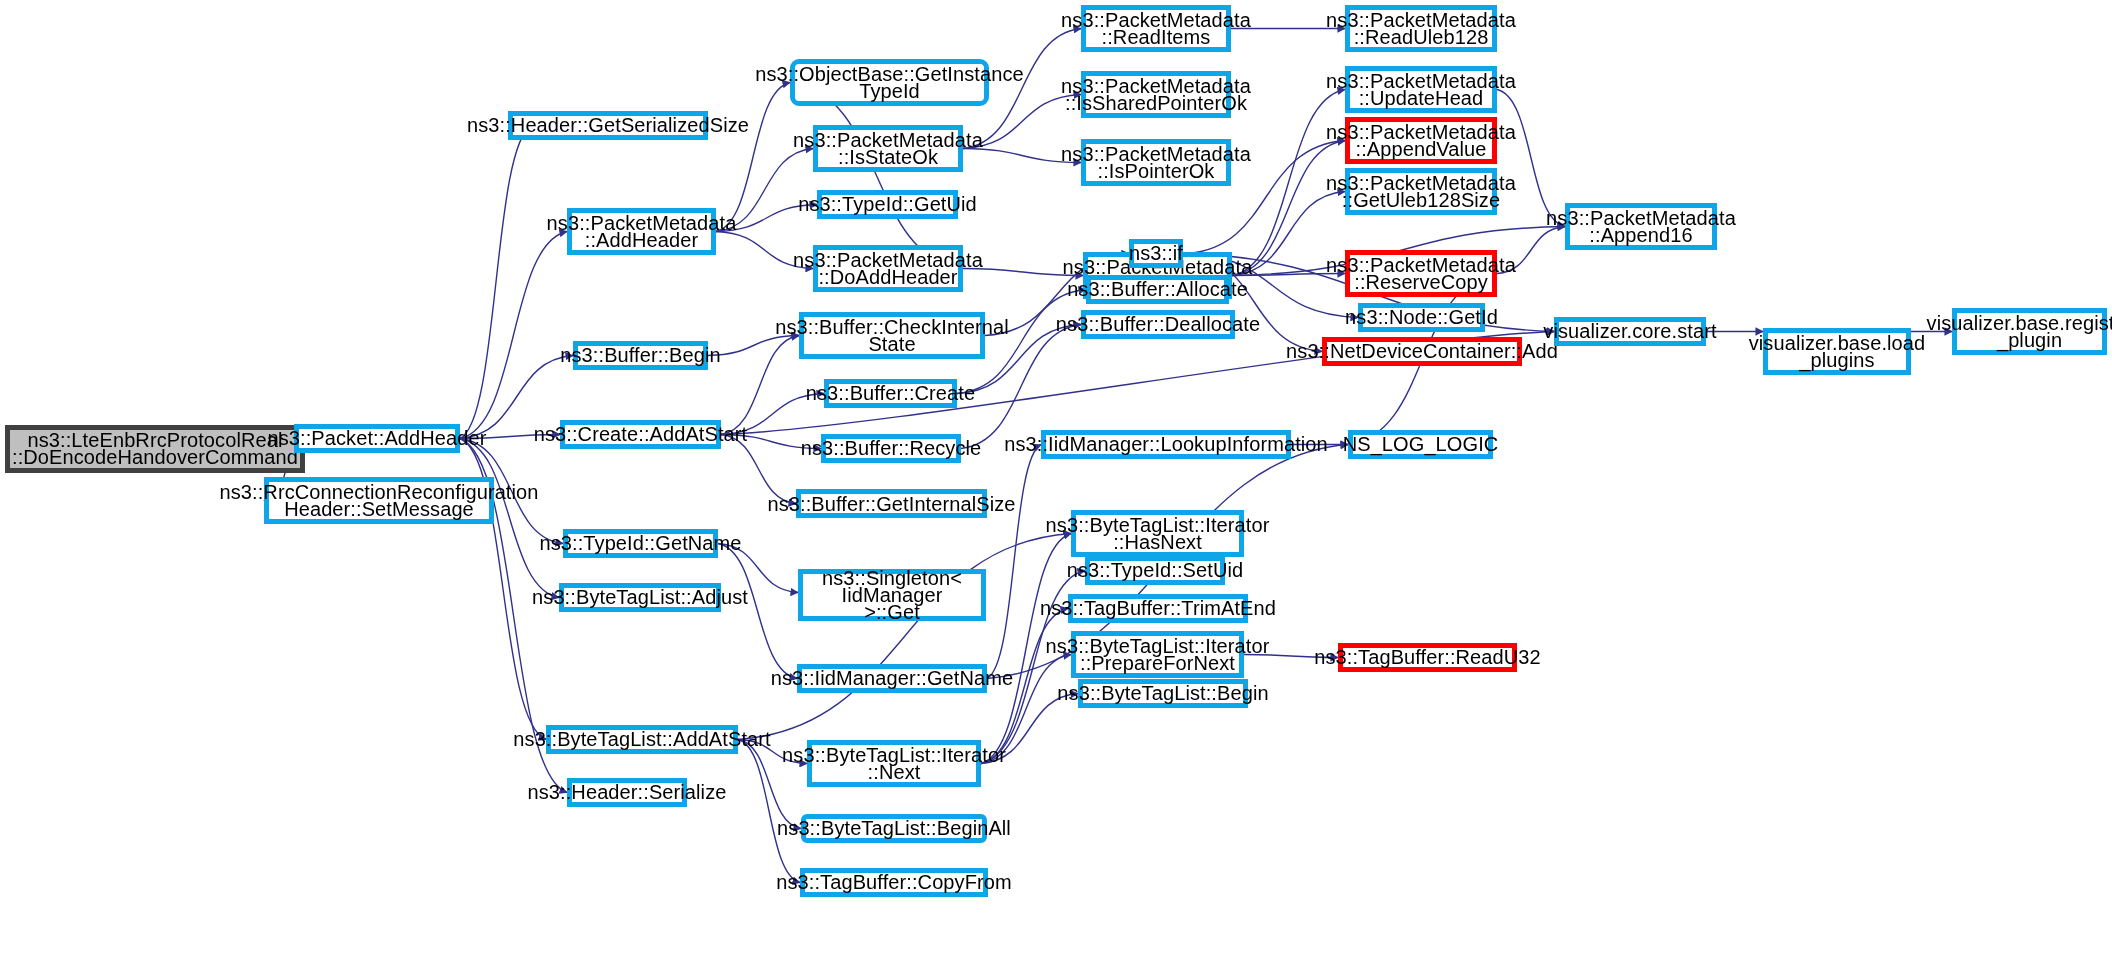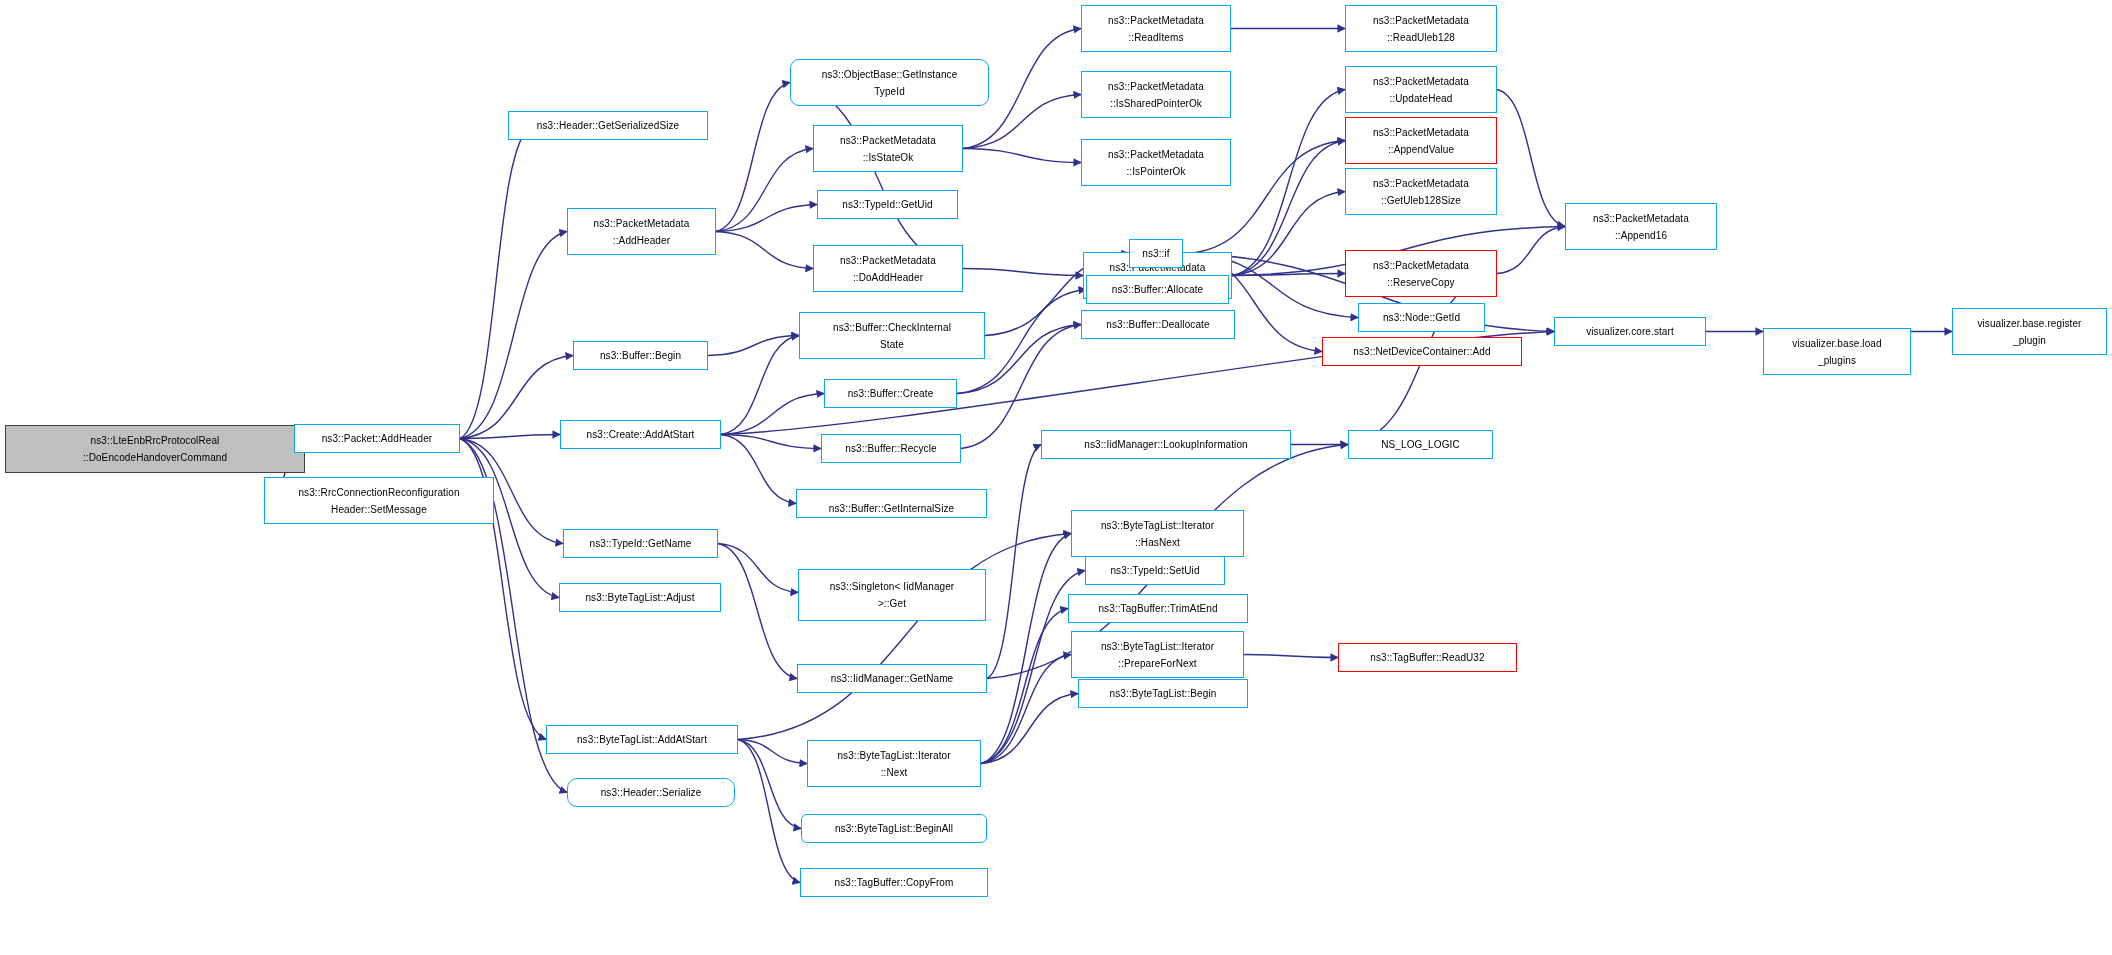--- a/index.html
+++ b/index.html
@@ -23,23 +23,23 @@
     pointer-events: none;
   }
   .node {
     position: absolute;
     box-sizing: border-box;
     display: flex;
     align-items: center;
     justify-content: center;
     text-align: center;
     background: #ffffff;
-    border: 1px solid #0ea5e9;
+    border: 5px solid #0ea5e9;
     color: #000000;
-    font-size: 10px;
+    font-size: 20px;
     line-height: 17px;
     letter-spacing: 0.1px;
     white-space: pre-line;
     padding: 0 3px;
     z-index: 2;
   }
   .node.red {
     border-color: #ff0000;
   }
   .node.root {
@@ -123,21 +123,21 @@
     <div class="node" style="left: 264px; top: 477px; width: 230px; height: 47px;"><span>ns3::RrcConnectionReconfiguration
 Header::SetMessage</span></div>
     <div class="node" style="left: 508px; top: 111px; width: 200px; height: 29px;"><span>ns3::Header::GetSerializedSize</span></div>
     <div class="node" style="left: 567px; top: 208px; width: 149px; height: 47px;"><span>ns3::PacketMetadata
 ::AddHeader</span></div>
     <div class="node" style="left: 573px; top: 341px; width: 135px; height: 29px;"><span>ns3::Buffer::Begin</span></div>
     <div class="node" style="left: 560px; top: 420px; width: 161px; height: 29px;"><span>ns3::Create::AddAtStart</span></div>
     <div class="node" style="left: 563px; top: 529px; width: 155px; height: 29px;"><span>ns3::TypeId::GetName</span></div>
     <div class="node" style="left: 559px; top: 583px; width: 162px; height: 29px;"><span>ns3::ByteTagList::Adjust</span></div>
     <div class="node" style="left: 546px; top: 725px; width: 192px; height: 29px;"><span>ns3::ByteTagList::AddAtStart</span></div>
-    <div class="node" style="left: 567px; top: 778px; width: 168px; height: 29px; border-radius: 10px;"><span>ns3::Header::Serialize</span></div>
+    <div class="node" style="left: 567px; top: 778px; width: 120px; height: 29px;"><span>ns3::Header::Serialize</span></div>
     <div class="node" style="left: 790px; top: 59px; width: 199px; height: 47px; border-radius: 9px;"><span>ns3::ObjectBase::GetInstance
 TypeId</span></div>
     <div class="node" style="left: 813px; top: 125px; width: 150px; height: 47px;"><span>ns3::PacketMetadata
 ::IsStateOk</span></div>
     <div class="node" style="left: 817px; top: 190px; width: 141px; height: 29px;"><span>ns3::TypeId::GetUid</span></div>
     <div class="node" style="left: 813px; top: 245px; width: 150px; height: 47px;"><span>ns3::PacketMetadata
 ::DoAddHeader</span></div>
     <div class="node" style="left: 799px; top: 312px; width: 186px; height: 47px;"><span>ns3::Buffer::CheckInternal
 State</span></div>
     <div class="node" style="left: 824px; top: 379px; width: 133px; height: 29px;"><span>ns3::Buffer::Create</span></div>

